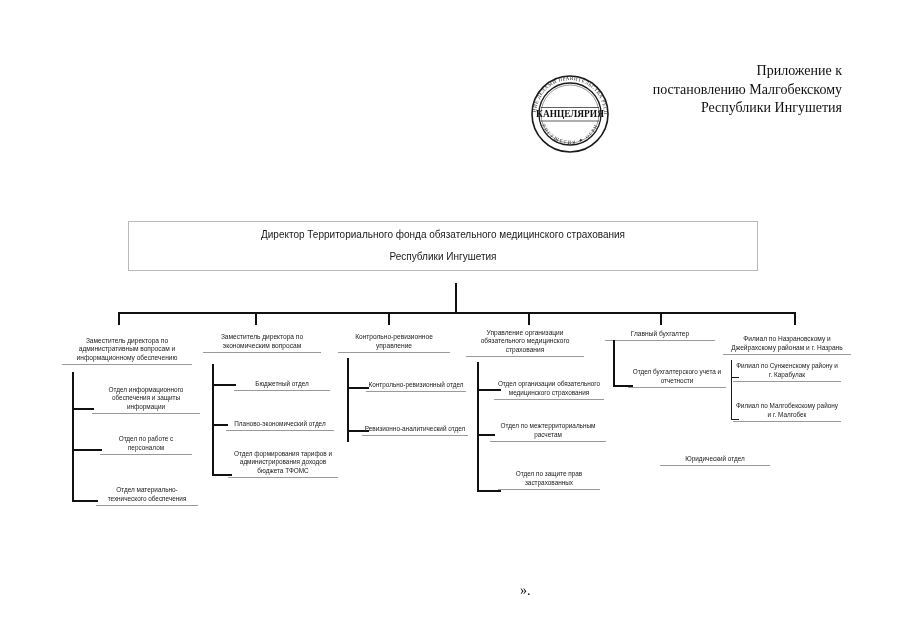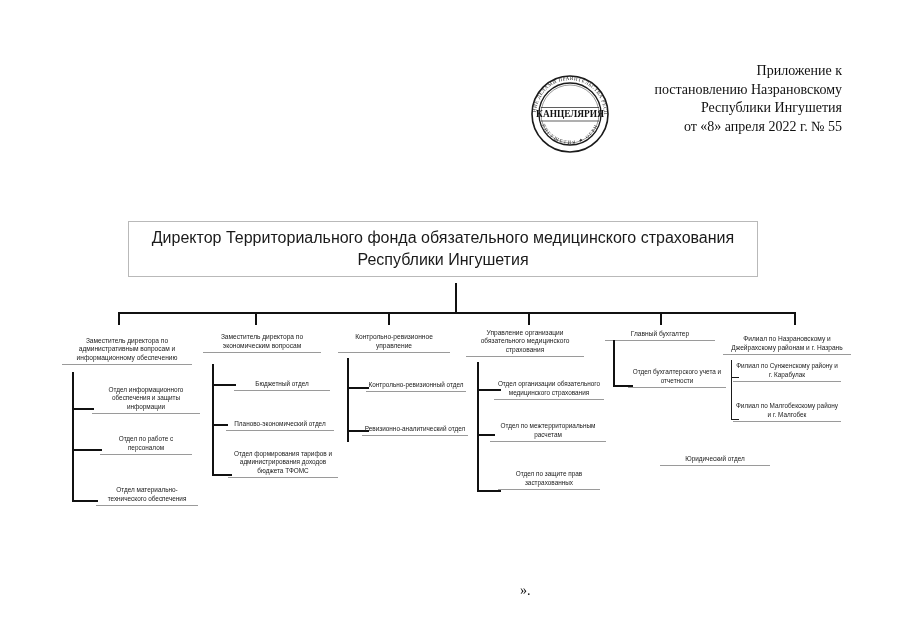--- a/index.html
+++ b/index.html
@@ -46,23 +46,23 @@
     position:absolute;
     box-sizing:border-box;
     text-align:center;
     color:#1a1a1a;
     font-family:"Liberation Sans", sans-serif;
     display:flex;align-items:center;justify-content:center;
   }
 
   
   .director{
-    left:128px; top:221px; width:630px; height:56px;
+    left:128px; top:221px; width:630px; height:50px;
     border:1px solid #b9b9b9;
-    font-size:16px; line-height:22px;
+    font-size:10px; line-height:22px;
     background:#fff;
   }
 
   
   .head{
     font-size:6.6px; line-height:8.4px;
     border-bottom:1px solid #9a9a9a;
     padding:0 2px 2px;
     align-items:flex-end;
   }
@@ -86,23 +86,22 @@
     font-size:14px;color:#111;
   }
 </style>
 </head>
 <body>
 
 <div id="page">
 
   <div class="hdr-text">
     <div>Приложение к</div>
-    <div>постановлению Назрановскому</div>
+    <div>постановлению Малгобекскому</div>
     <div>Республики Ингушетия</div>
-    <div>от «8» апреля 2022 г. № 55</div>
   </div>
 
   <div class="stamp">
     <svg width="96" height="96" viewBox="0 0 96 96">
       <defs>
         <path id="arcTop" d="M 14,48 A 34,34 0 0 1 82,48" fill="none"></path>
         <path id="arcBot" d="M 18,48 A 30,30 0 0 0 78,48" fill="none"></path>
       </defs>
       <circle cx="48" cy="48" r="38" fill="none" stroke="#1a1a1a" stroke-width="1.6"></circle>
       <circle cx="48" cy="48" r="31" fill="none" stroke="#1a1a1a" stroke-width="1.3"></circle>

